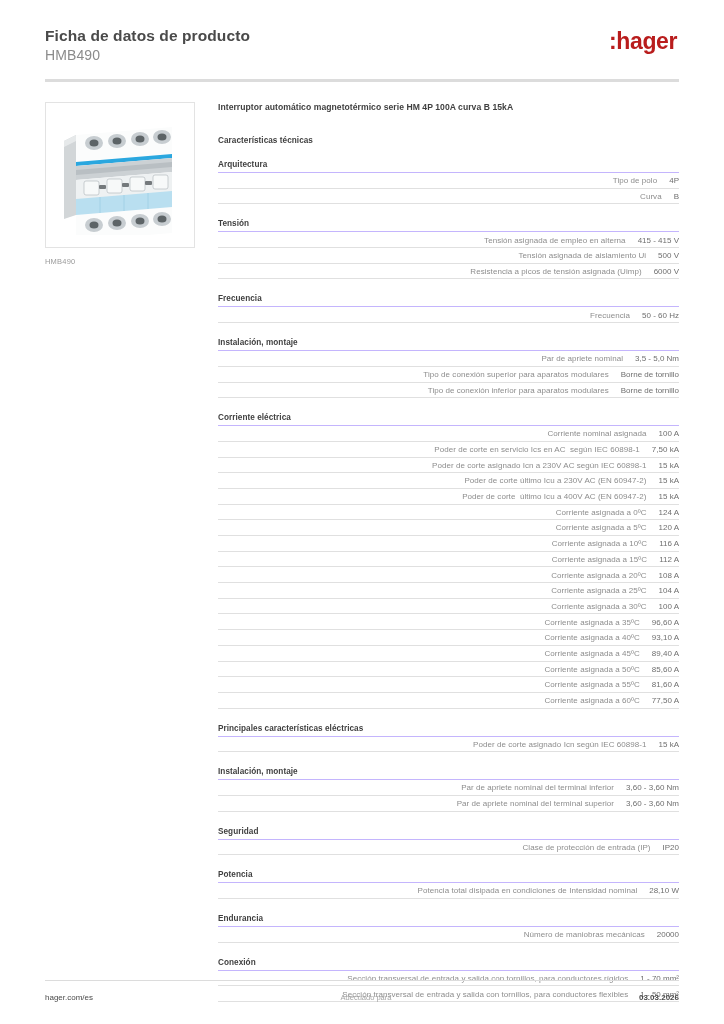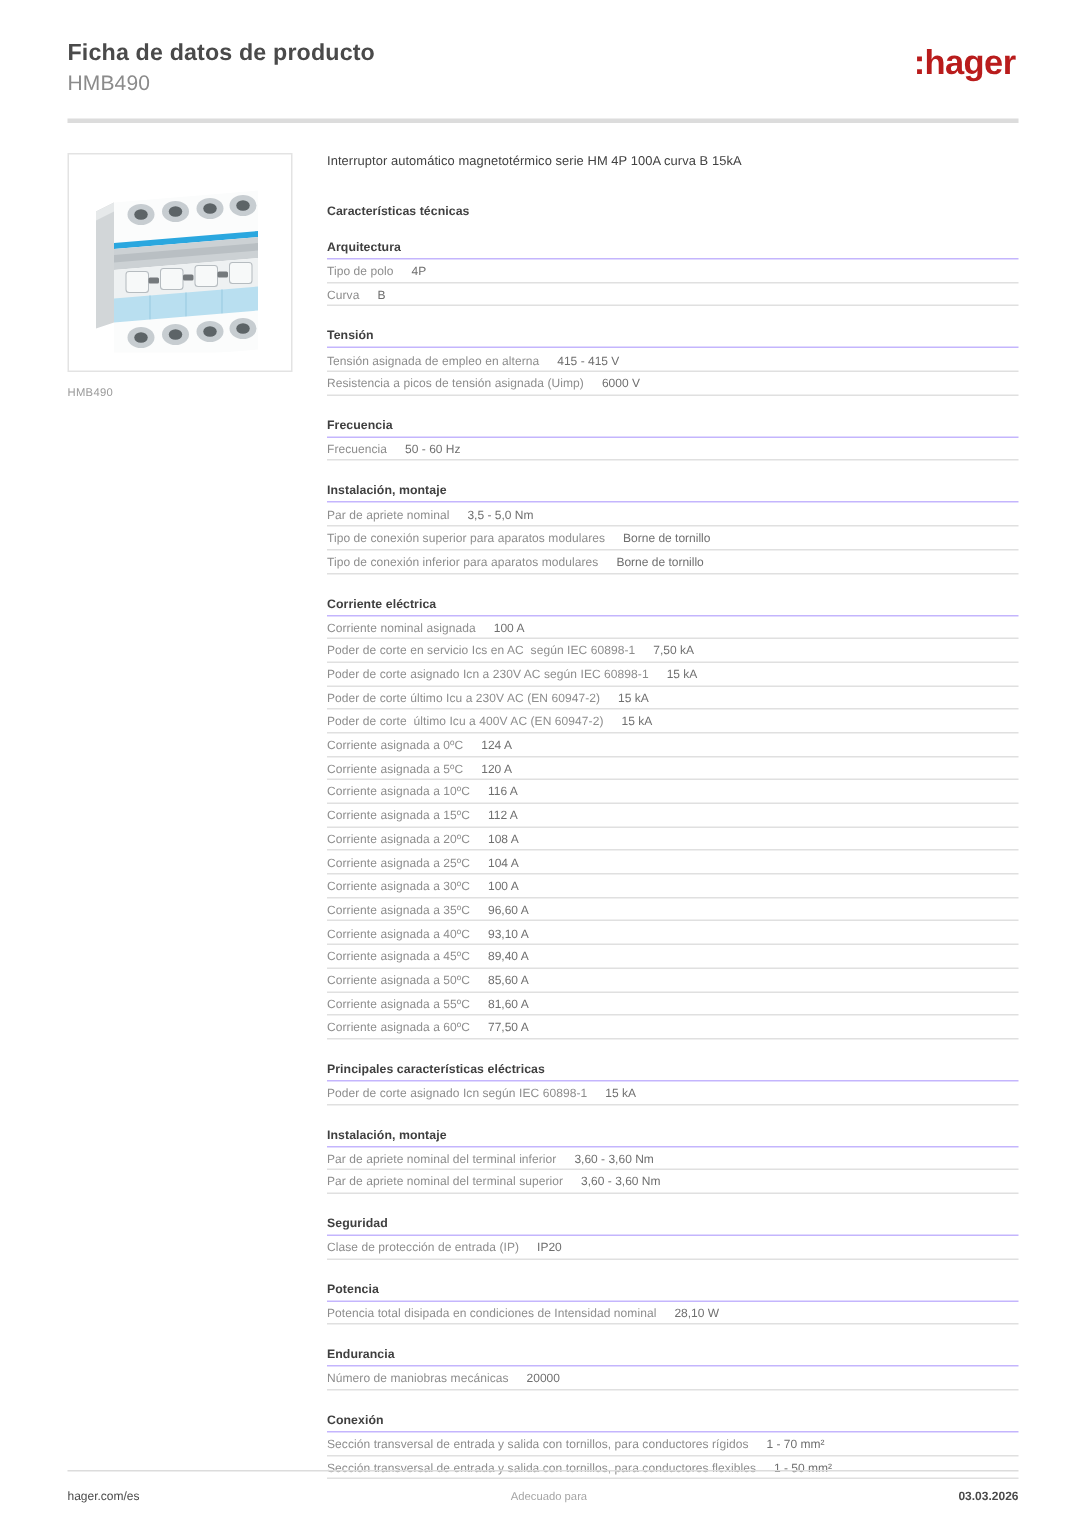--- a/index.html
+++ b/index.html
@@ -87,21 +87,21 @@
     margin-top: 9px;
     font-size: 7.5px;
     color: #9a9a9a;
     letter-spacing: 0.2px;
   }
 
   .right-col { flex: 1 1 auto; padding-left: 3px; }
 
   .product-heading {
     font-size: 8.6px;
-    font-weight: normal;
+    font-weight: bold;
     color: #414141;
     letter-spacing: 0.05px;
   }
 
   .tech-heading {
     margin-top: 24px;
     font-size: 8.2px;
     font-weight: bold;
     color: #414141;
     letter-spacing: 0.05px;
@@ -115,21 +115,21 @@
     font-weight: bold;
     color: #3f3f3f;
     padding-bottom: 3px;
     letter-spacing: 0.05px;
     border-bottom: 1px solid #c4b5fd;
   }
 
   .spec-row {
     display: flex;
     align-items: baseline;
-    justify-content: flex-start;
+    justify-content: flex-end;
     border-bottom: 1px solid #e0e0e0;
     padding: 3.1px 0 2.6px 0;
     min-height: 14px;
   }
 
   .spec-label {
     font-size: 8px;
     color: #8d8d8d;
     letter-spacing: 0.05px;
     white-space: pre;
@@ -278,20 +278,24 @@
               <div class="spec-value">B</div>
             </div>
           </div>
           <div class="spec-group">
             <div class="group-title">Tensión</div>
             <div class="spec-row">
               <div class="spec-label">Tensión asignada de empleo en alterna</div>
               <div class="spec-value">415 - 415 V</div>
             </div>
             <div class="spec-row">
+              <div class="spec-label">Tensión asignada de aislamiento Ui</div>
+              <div class="spec-value">500 V</div>
+            </div>
+            <div class="spec-row">
               <div class="spec-label">Resistencia a picos de tensión asignada (Uimp)</div>
               <div class="spec-value">6000 V</div>
             </div>
           </div>
           <div class="spec-group">
             <div class="group-title">Frecuencia</div>
             <div class="spec-row">
               <div class="spec-label">Frecuencia</div>
               <div class="spec-value">50 - 60 Hz</div>
             </div>

